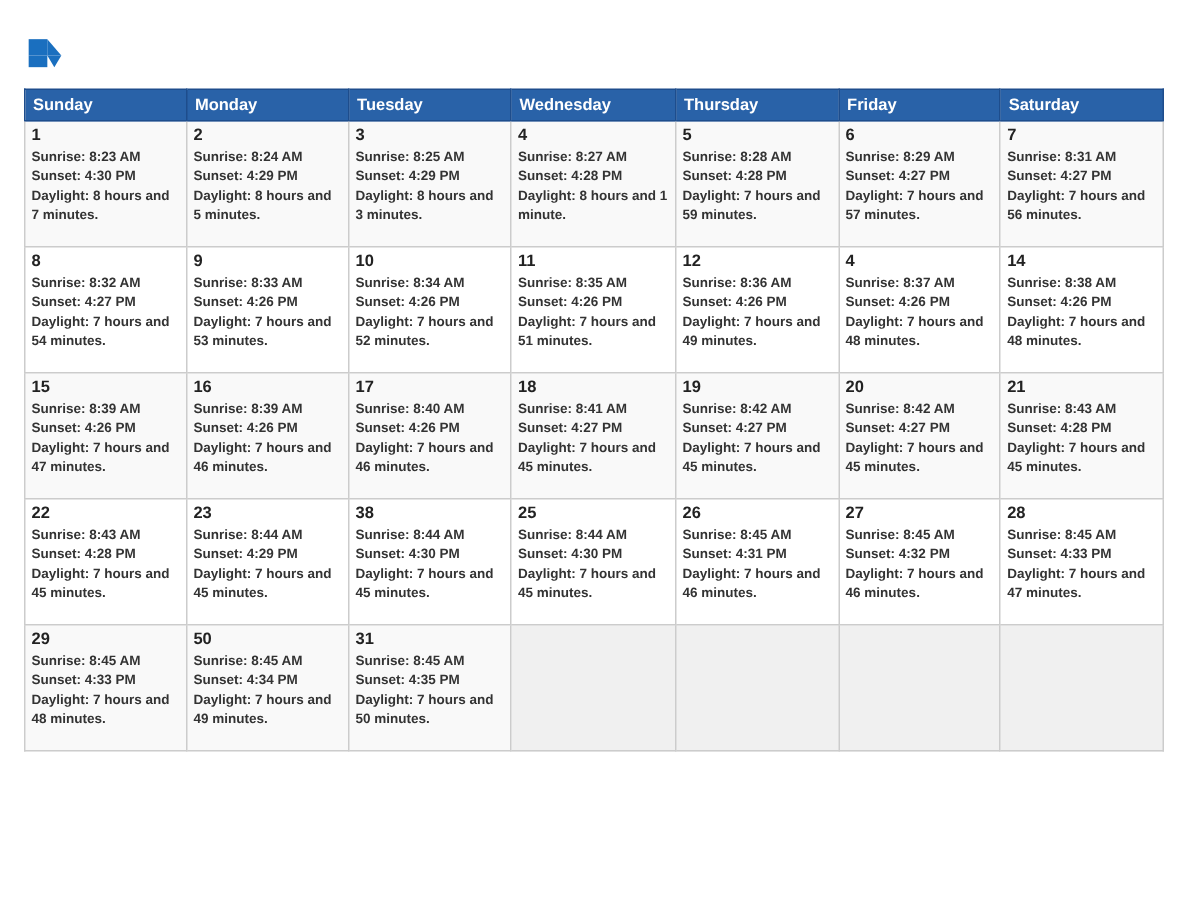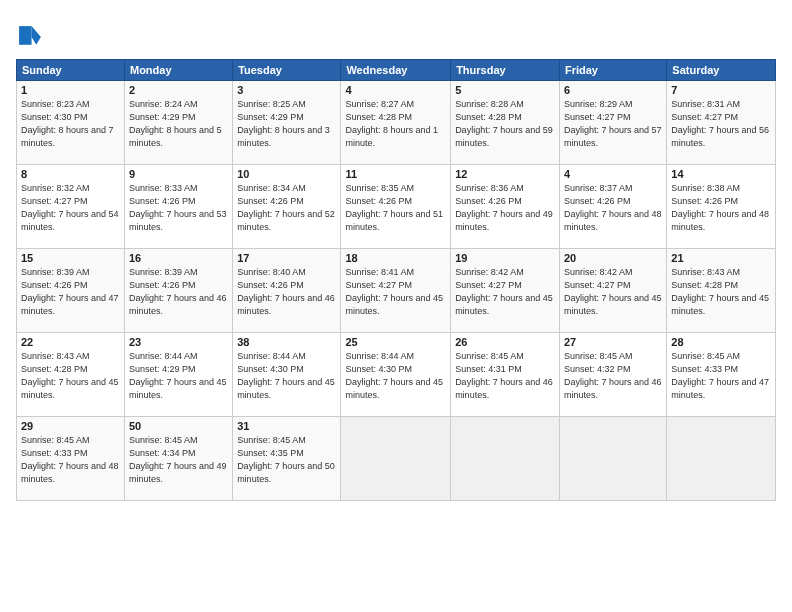--- a/index.html
+++ b/index.html
@@ -81,20 +81,21 @@
       font-size: 11px;
       font-weight: bold;
       color: #222;
       display: block;
       margin-bottom: 2px;
     }
     .day-detail {
       color: #333;
       font-size: 9px;
       line-height: 1.45;
+      font-weight: bold;
     }
     .empty-cell {
       background: #f0f0f0 !important;
     }
   </style>
 </head>
 <body>
 
 <div class="page">
   <div class="header">

